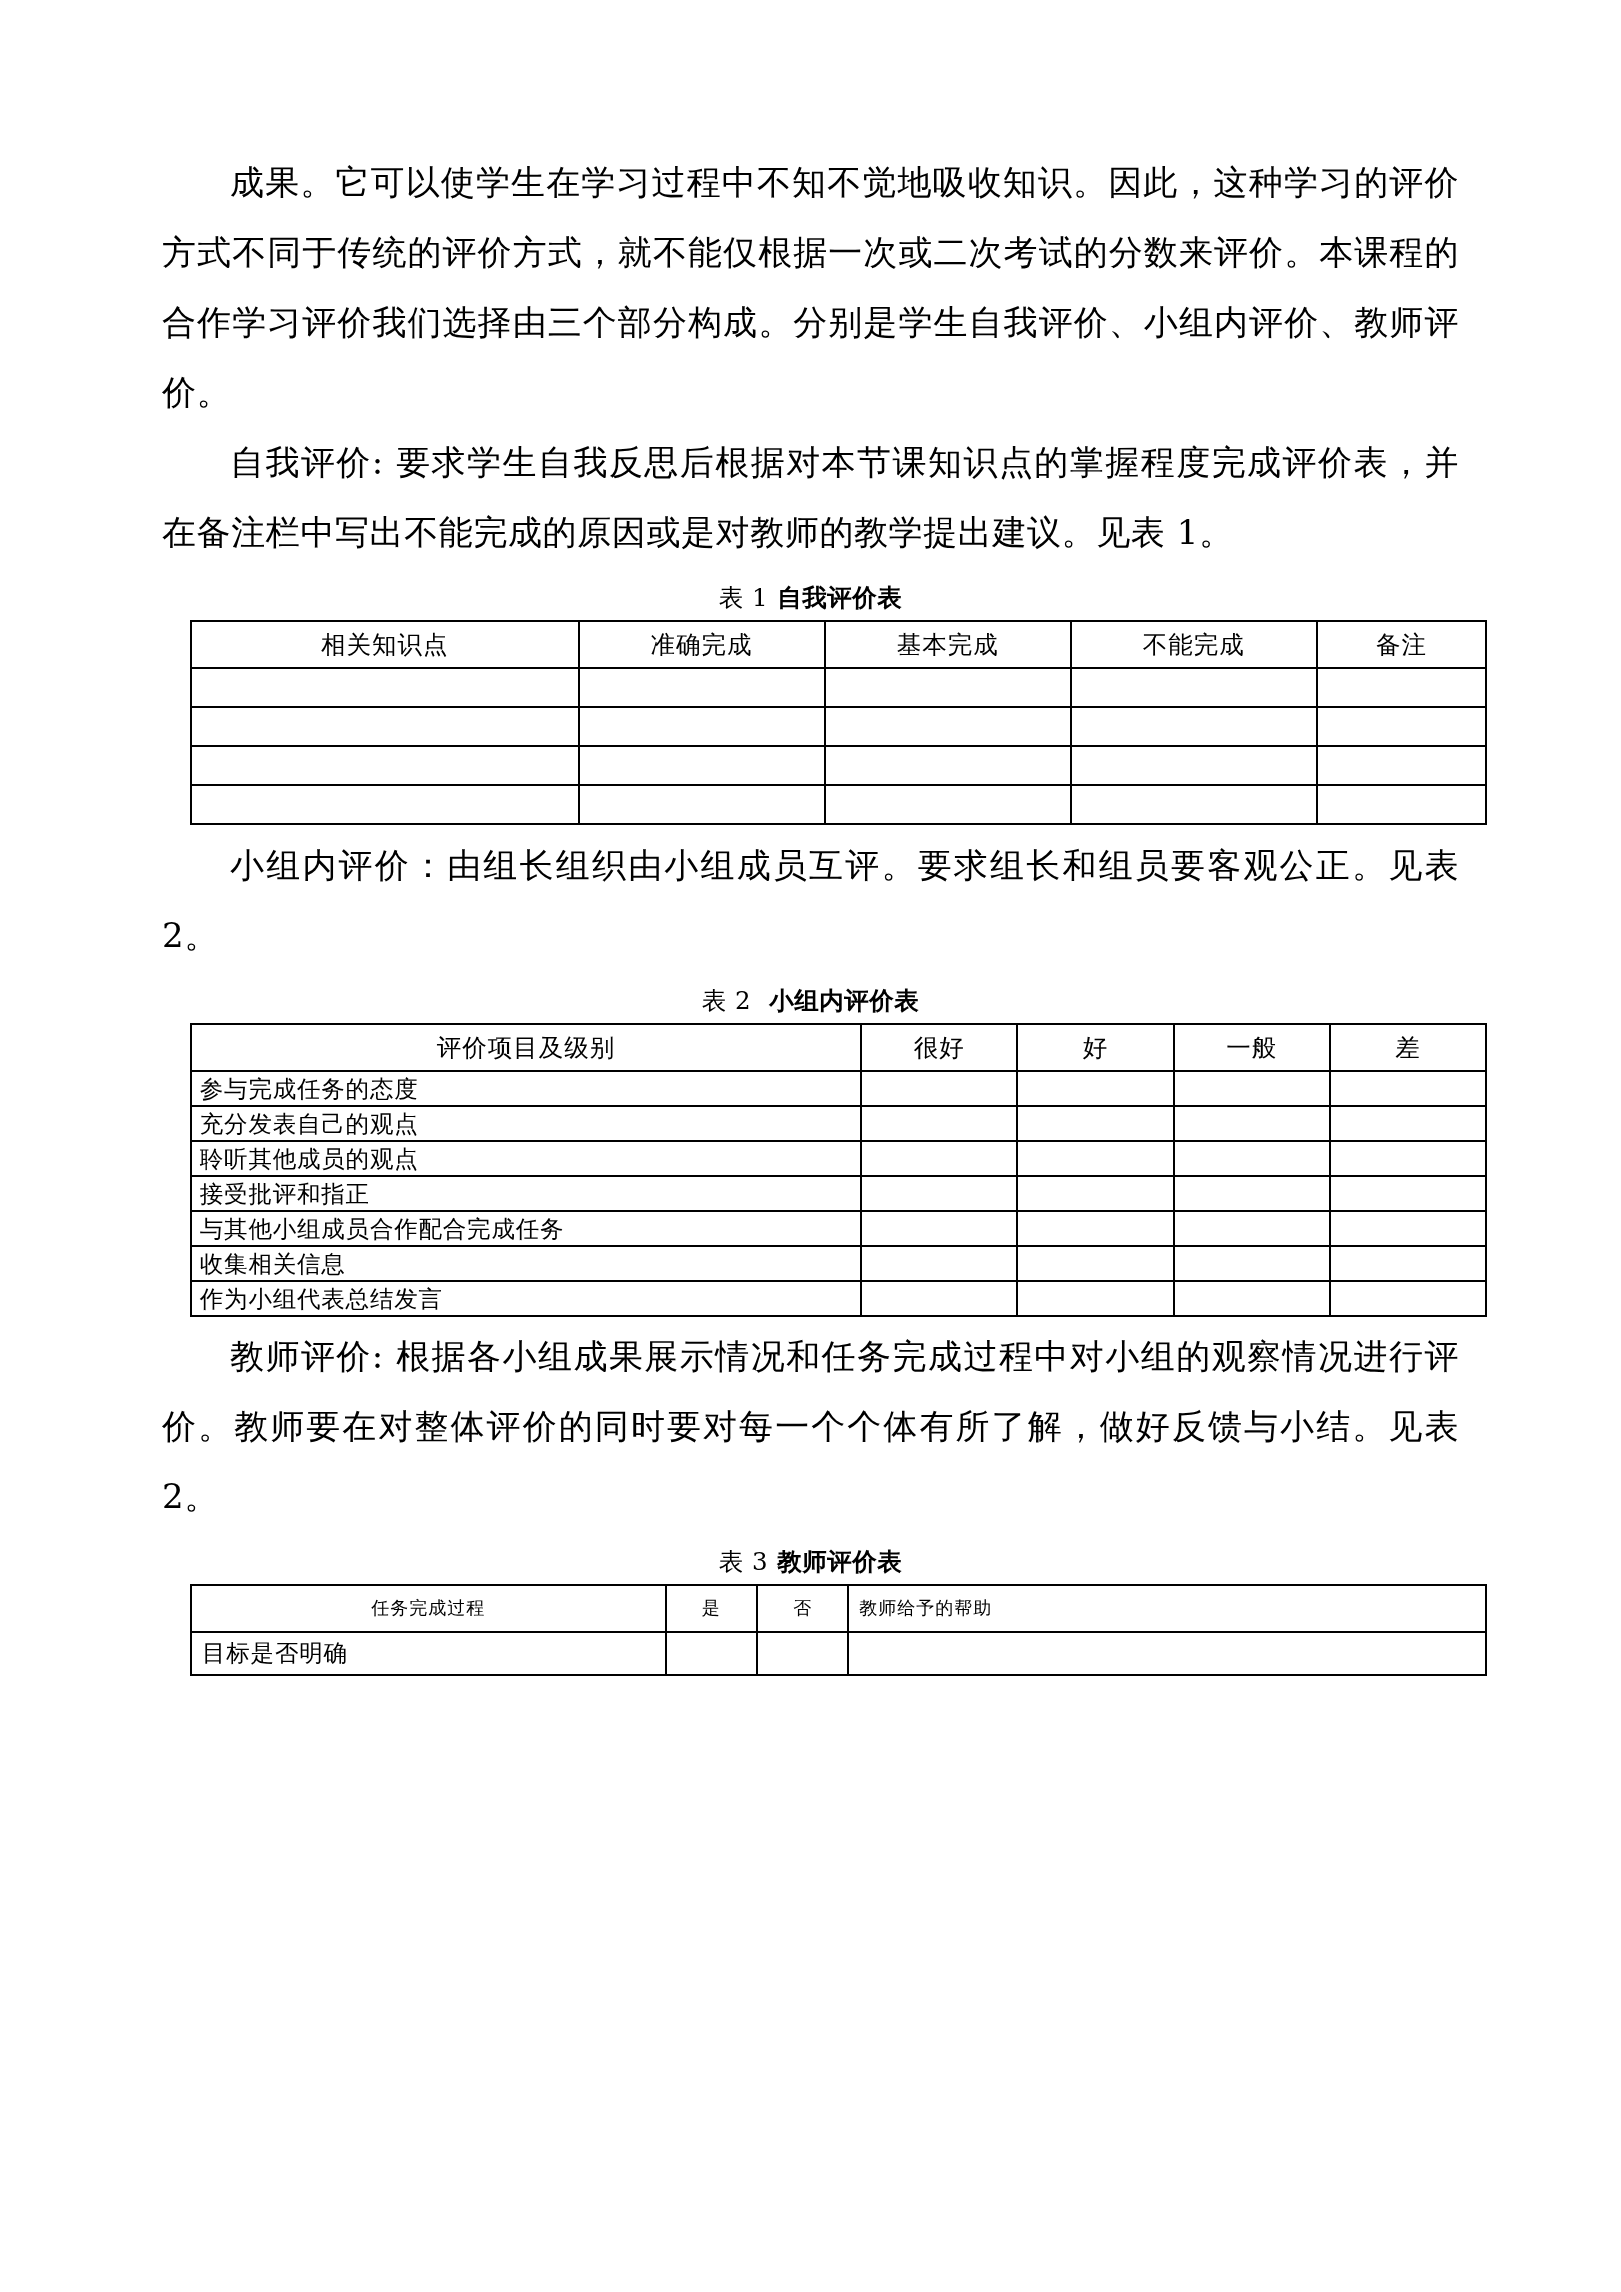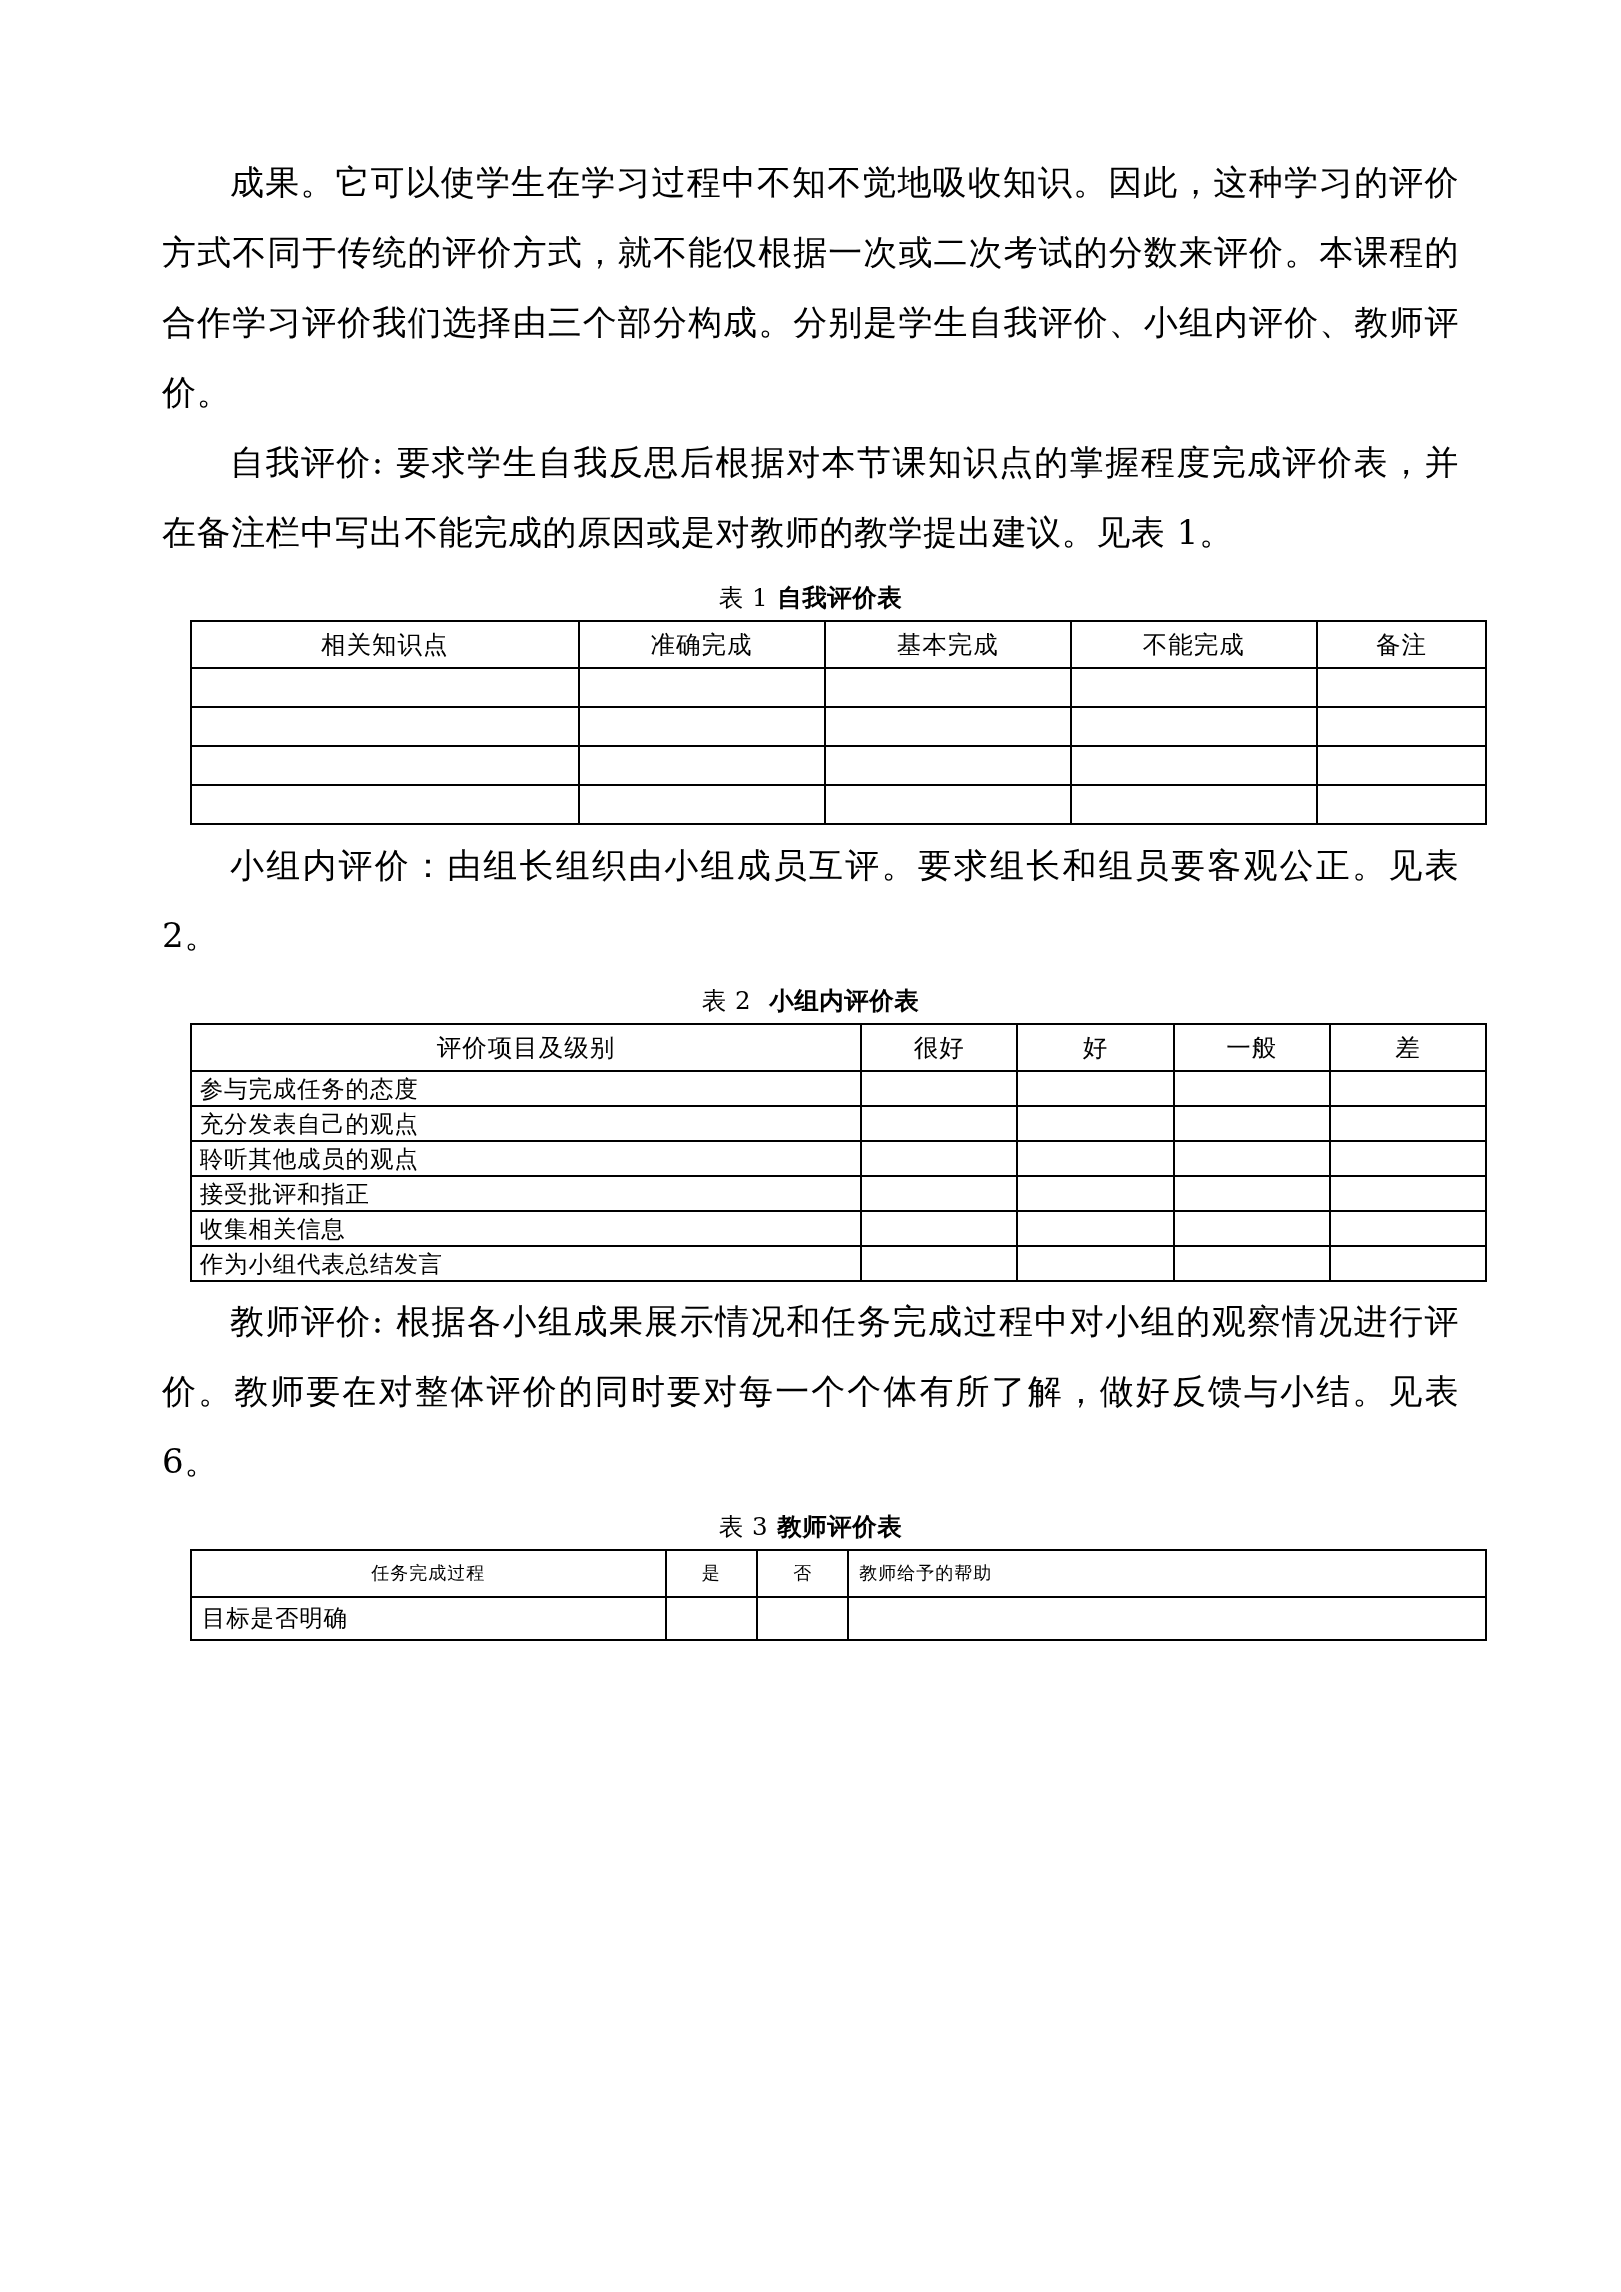--- a/index.html
+++ b/index.html
@@ -209,37 +209,44 @@
         <td class="mark"></td>
       </tr>
       <tr>
         <td class="label">接受批评和指正</td>
         <td class="mark"></td>
         <td class="mark"></td>
         <td class="mark"></td>
         <td class="mark"></td>
       </tr>
       <tr>
+        <td class="label">与其他小组成员合作配合完成任务</td>
+        <td class="mark"></td>
+        <td class="mark"></td>
+        <td class="mark"></td>
+        <td class="mark"></td>
+      </tr>
+      <tr>
         <td class="label">收集相关信息</td>
         <td class="mark"></td>
         <td class="mark"></td>
         <td class="mark"></td>
         <td class="mark"></td>
       </tr>
       <tr>
         <td class="label">作为小组代表总结发言</td>
         <td class="mark"></td>
         <td class="mark"></td>
         <td class="mark"></td>
         <td class="mark"></td>
       </tr>
     </tbody>
   </table>
 
-  <p class="body-text indent para-block" style="margin-top:3.9px;">教师评价: 根据各小组成果展示情况和任务完成过程中对小组的观察情况进行评价。教师要在对整体评价的同时要对每一个个体有所了解，做好反馈与小结。见表 6。</p>
+  <p class="body-text indent para-block" style="margin-top:3.9px;">教师评价: 根据各小组成果展示情况和任务完成过程中对小组的观察情况进行评价。教师要在对整体评价的同时要对每一个个体有所了解，做好反馈与小结。见表 2。</p>
 
   <div class="tbl-caption">
     <span class="cap-num">表 3</span>
     <span>教师评价表</span>
   </div>
 
   <table class="doc-table t3">
     <thead>
       <tr>
         <th class="left-head" style="width:37%">任务完成过程</th>

